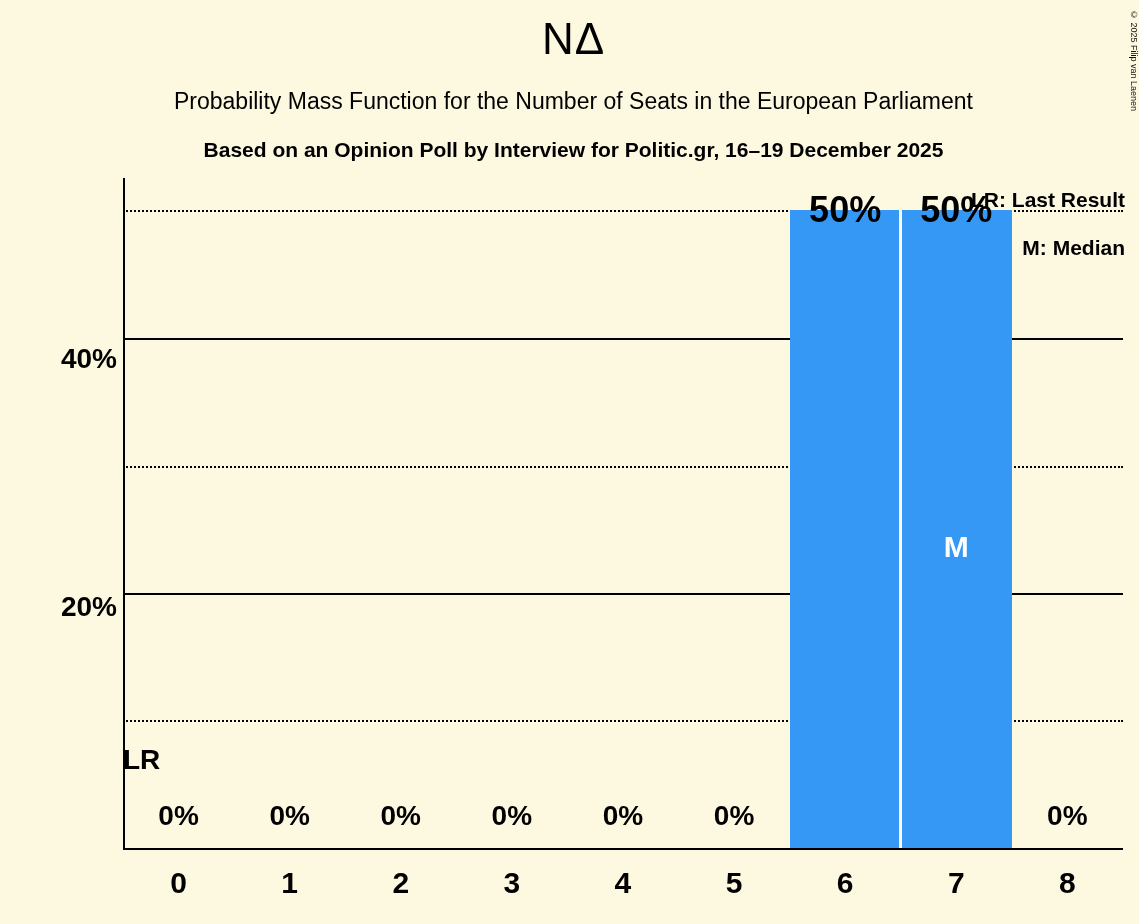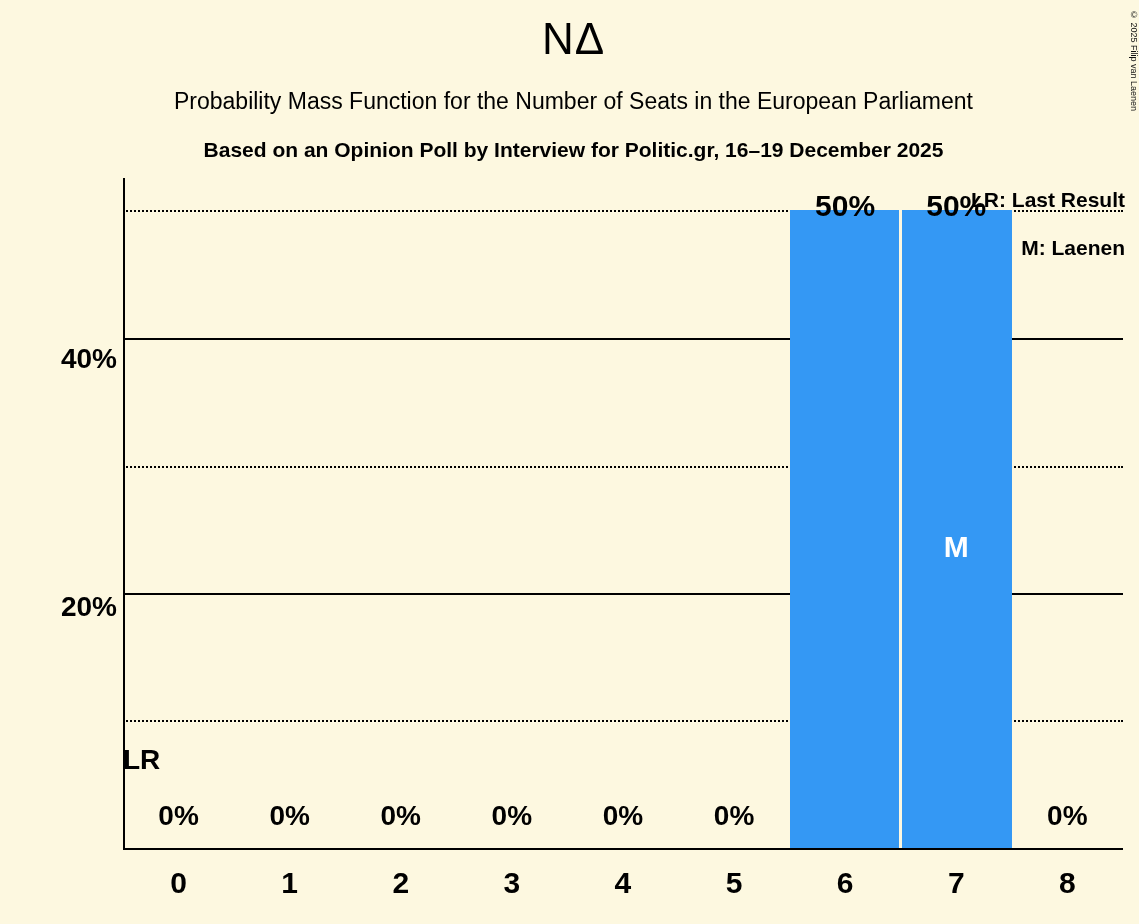--- a/index.html
+++ b/index.html
@@ -110,21 +110,21 @@
     width: 3px;
   }
   .bar-value {
     position: absolute;
     font-size: 28px;
     font-weight: bold;
     text-align: center;
     color: #000;
   }
   .bar-value.big {
-    font-size: 30px;
+    font-size: 36px;
   }
   .median-mark {
     position: absolute;
     font-size: 30px;
     font-weight: bold;
     color: #FFFFFF;
     text-align: center;
   }
   .lr-mark {
     position: absolute;
@@ -155,21 +155,21 @@
 <body>
 
 <div id="chart-root">
 
   <div class="title">ΝΔ</div>
   <div class="subtitle1">Probability Mass Function for the Number of Seats in the European Parliament</div>
   <div class="subtitle2">Based on an Opinion Poll by Interview for Politic.gr, 16–19 December 2025</div>
   <div class="copyright">© 2025 Filip van Laenen</div>
 
   <div class="legend lr">LR: Last Result</div>
-  <div class="legend m">M: Laenen</div>
+  <div class="legend m">M: Median</div>
 
   <div class="axis-y"></div>
   <div class="axis-x"></div>
 
   <div class="plot">
 
     <div class="gridline dotted" style="top:542px;"></div>
     <div class="gridline" style="top:415px;"></div>
     <div class="gridline dotted" style="top:288px;"></div>
     <div class="gridline" style="top:160px;"></div>

